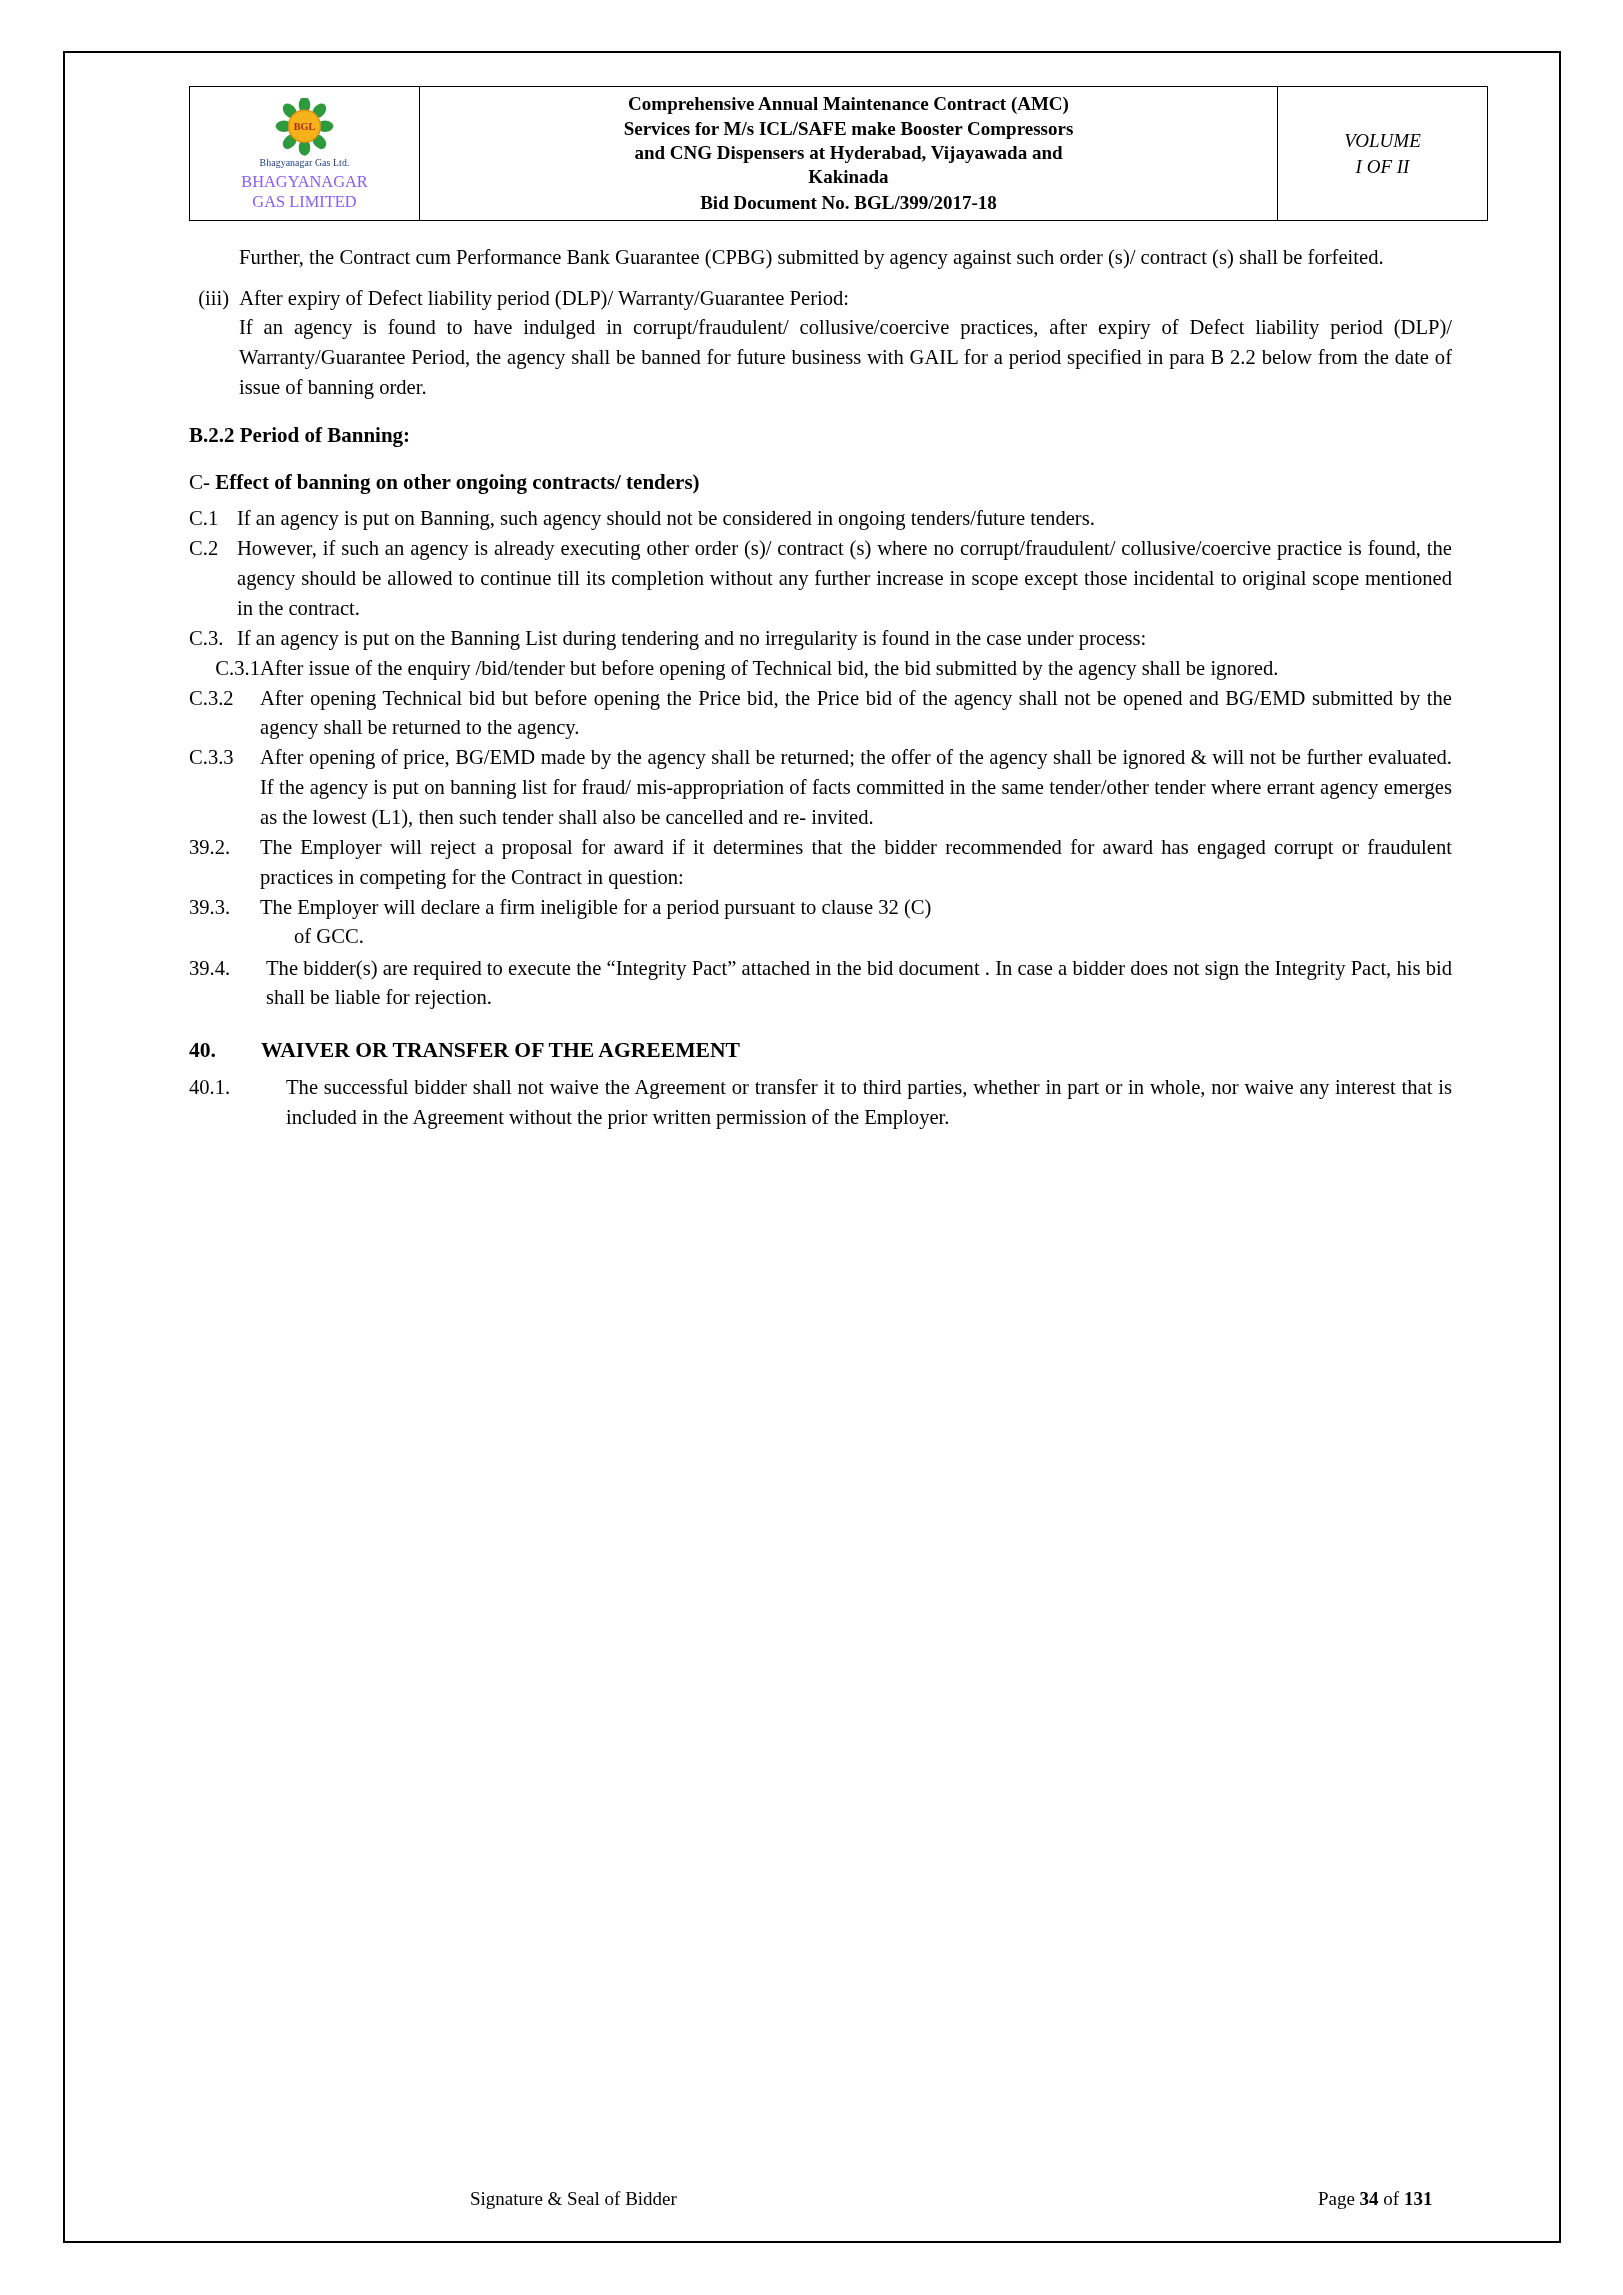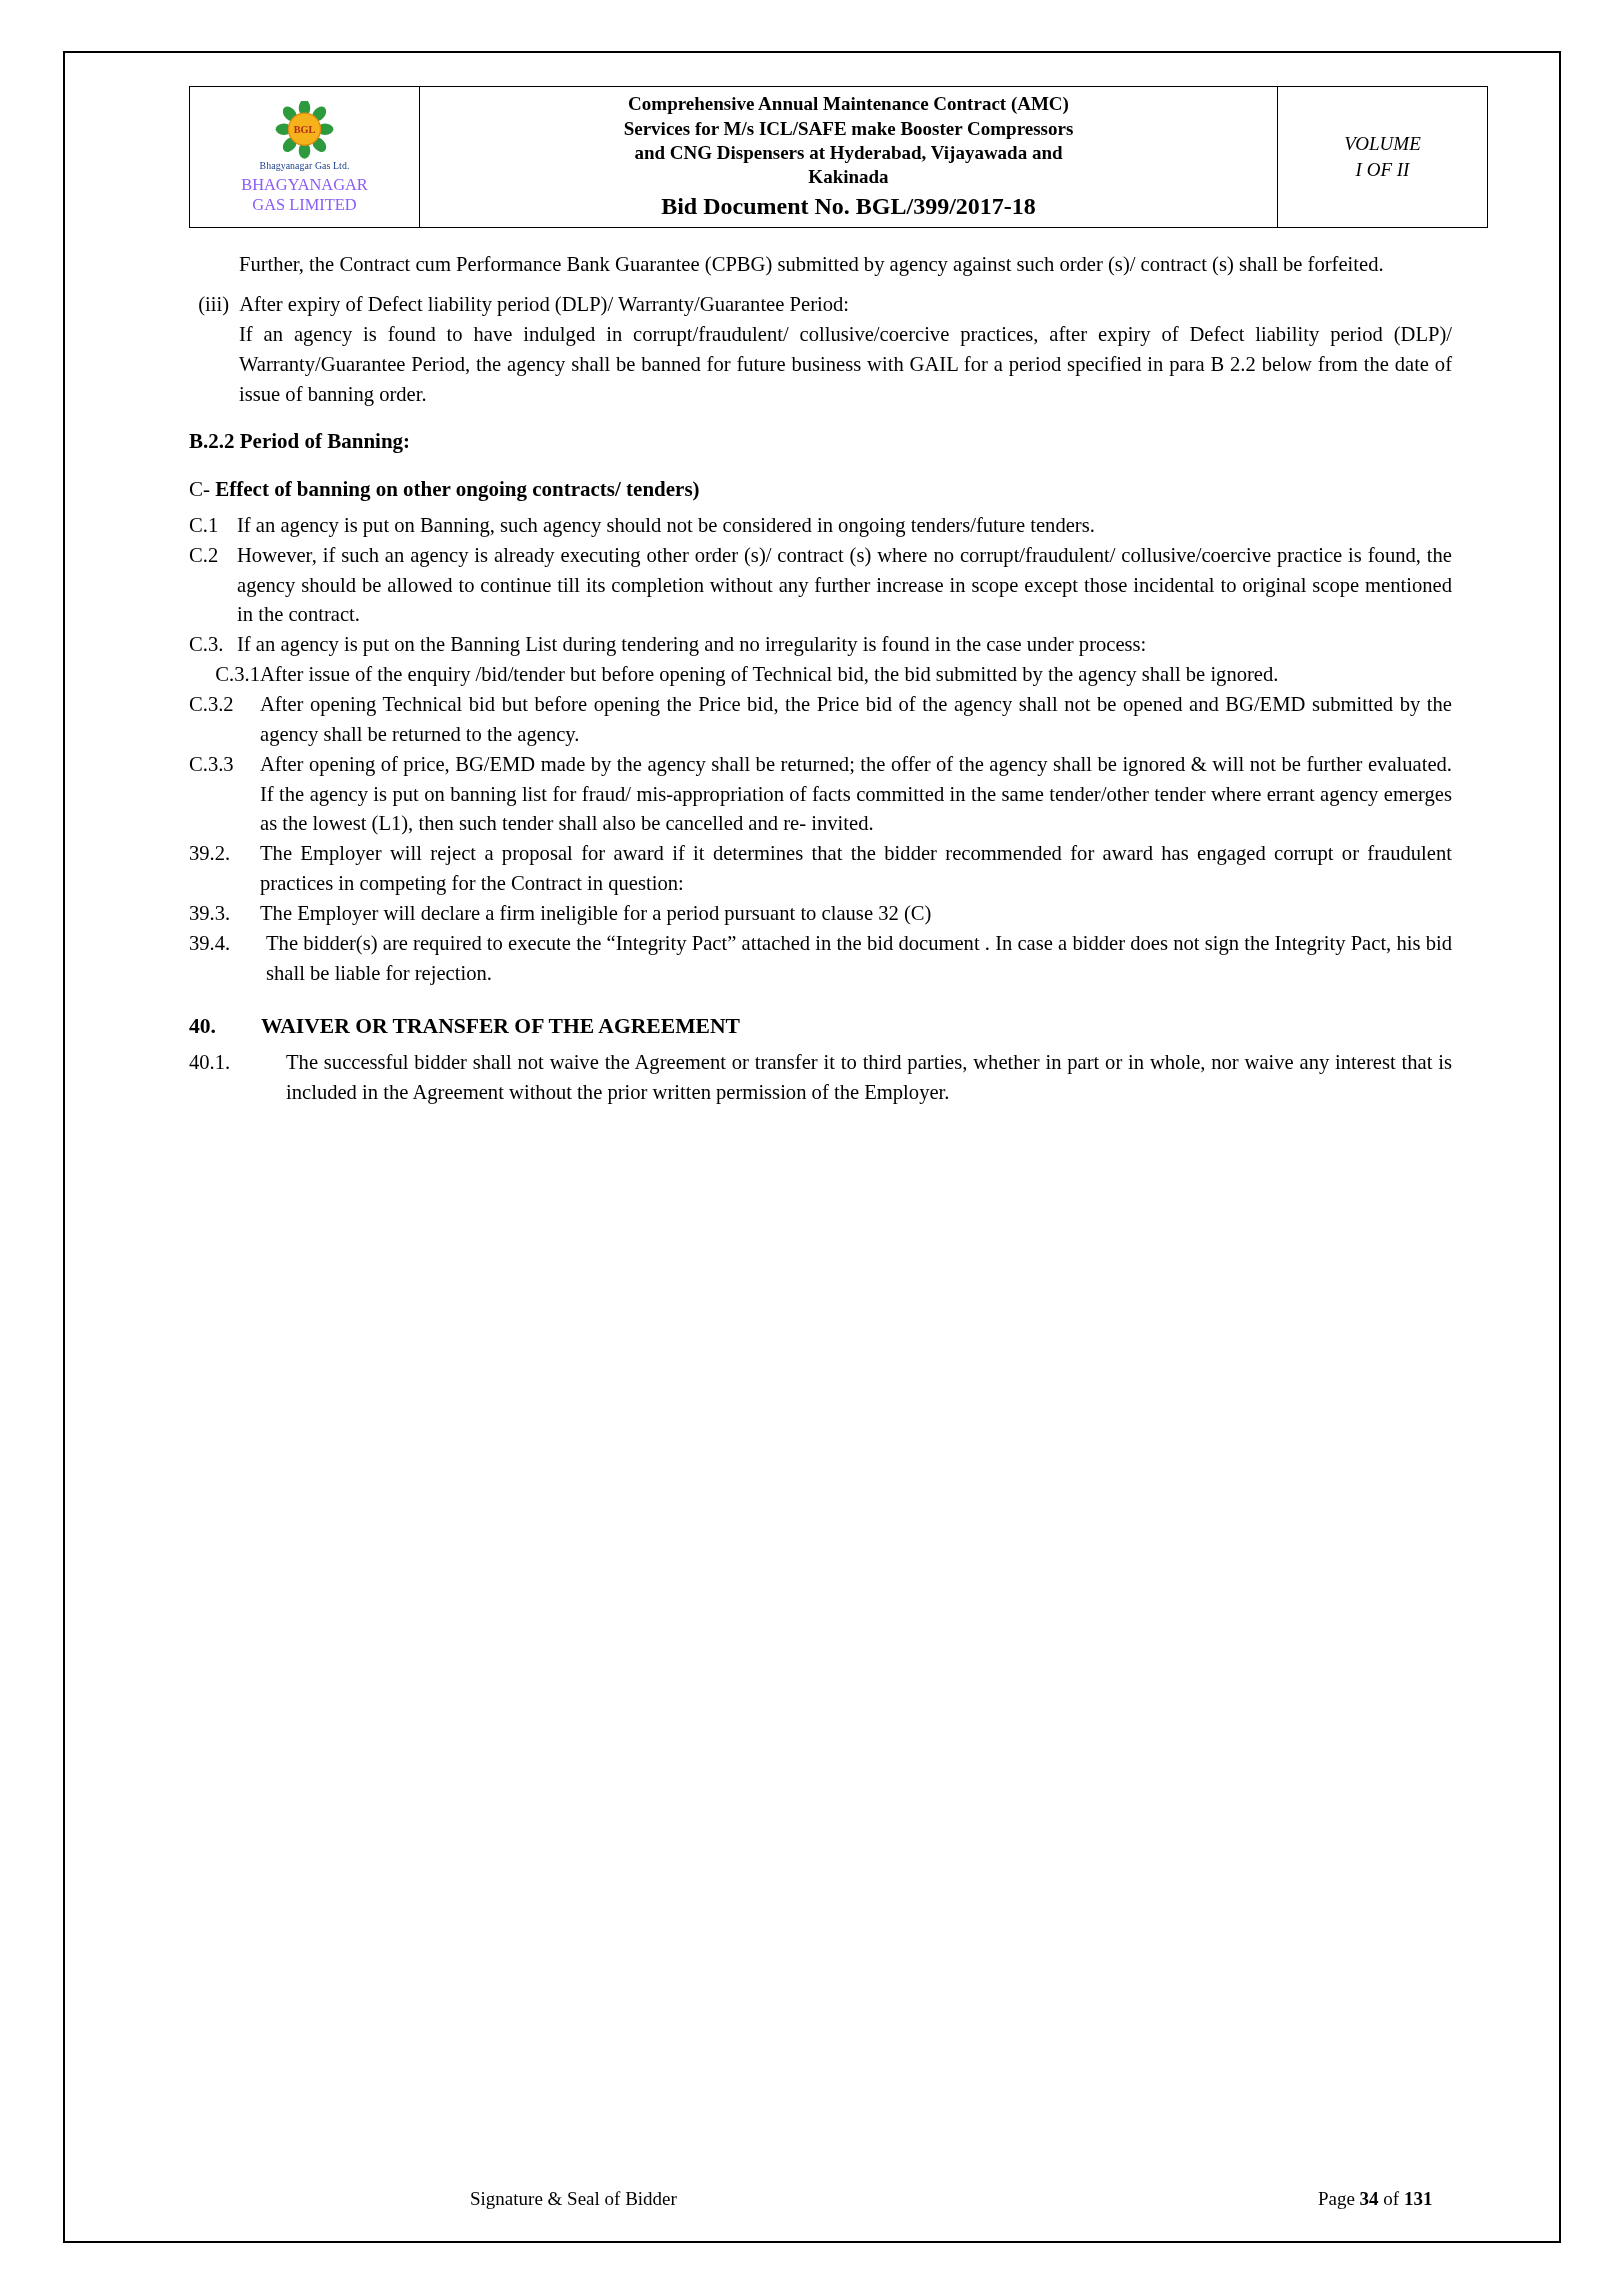--- a/index.html
+++ b/index.html
@@ -78,21 +78,21 @@
   }
   .doc-title {
     font-family: "Liberation Serif", serif;
     font-weight: bold;
     font-size: 19px;
     line-height: 1.28;
   }
   .doc-subtitle {
     font-family: "Liberation Serif", serif;
     font-weight: bold;
-    font-size: 24px;
+    font-size: 19px;
     line-height: 1.28;
     margin-top: 1.3px;
   }
   .volume-text {
     font-family: "Liberation Serif", serif;
     font-size: 19px;
     line-height: 1.35;
   }
 
   
@@ -266,20 +266,21 @@
 
       <div class="row">
         <span class="mark m-392">39.2.</span>
         <span class="txt">The Employer will reject a proposal for award if it determines that the bidder recommended for award has engaged corrupt or fraudulent practices in competing for the Contract in question:</span>
       </div>
 
       <div class="row">
         <span class="mark m-393">39.3.</span>
         <span class="txt">The Employer will declare a firm ineligible for a period pursuant to clause 32 (C)</span>
       </div>
+      <p style="margin-left:105px;">of GCC.</p>
 
       <div class="row">
         <span class="mark m-394">39.4.</span>
         <span class="txt">The bidder(s) are required to execute the “Integrity Pact” attached in the bid document . In case a bidder does not sign the Integrity Pact, his bid shall be liable for rejection.</span>
       </div>
 
       <div class="sec-head-40">
         <span class="mark m-40">40.</span>
         <span>WAIVER OR TRANSFER OF THE AGREEMENT</span>
       </div>

